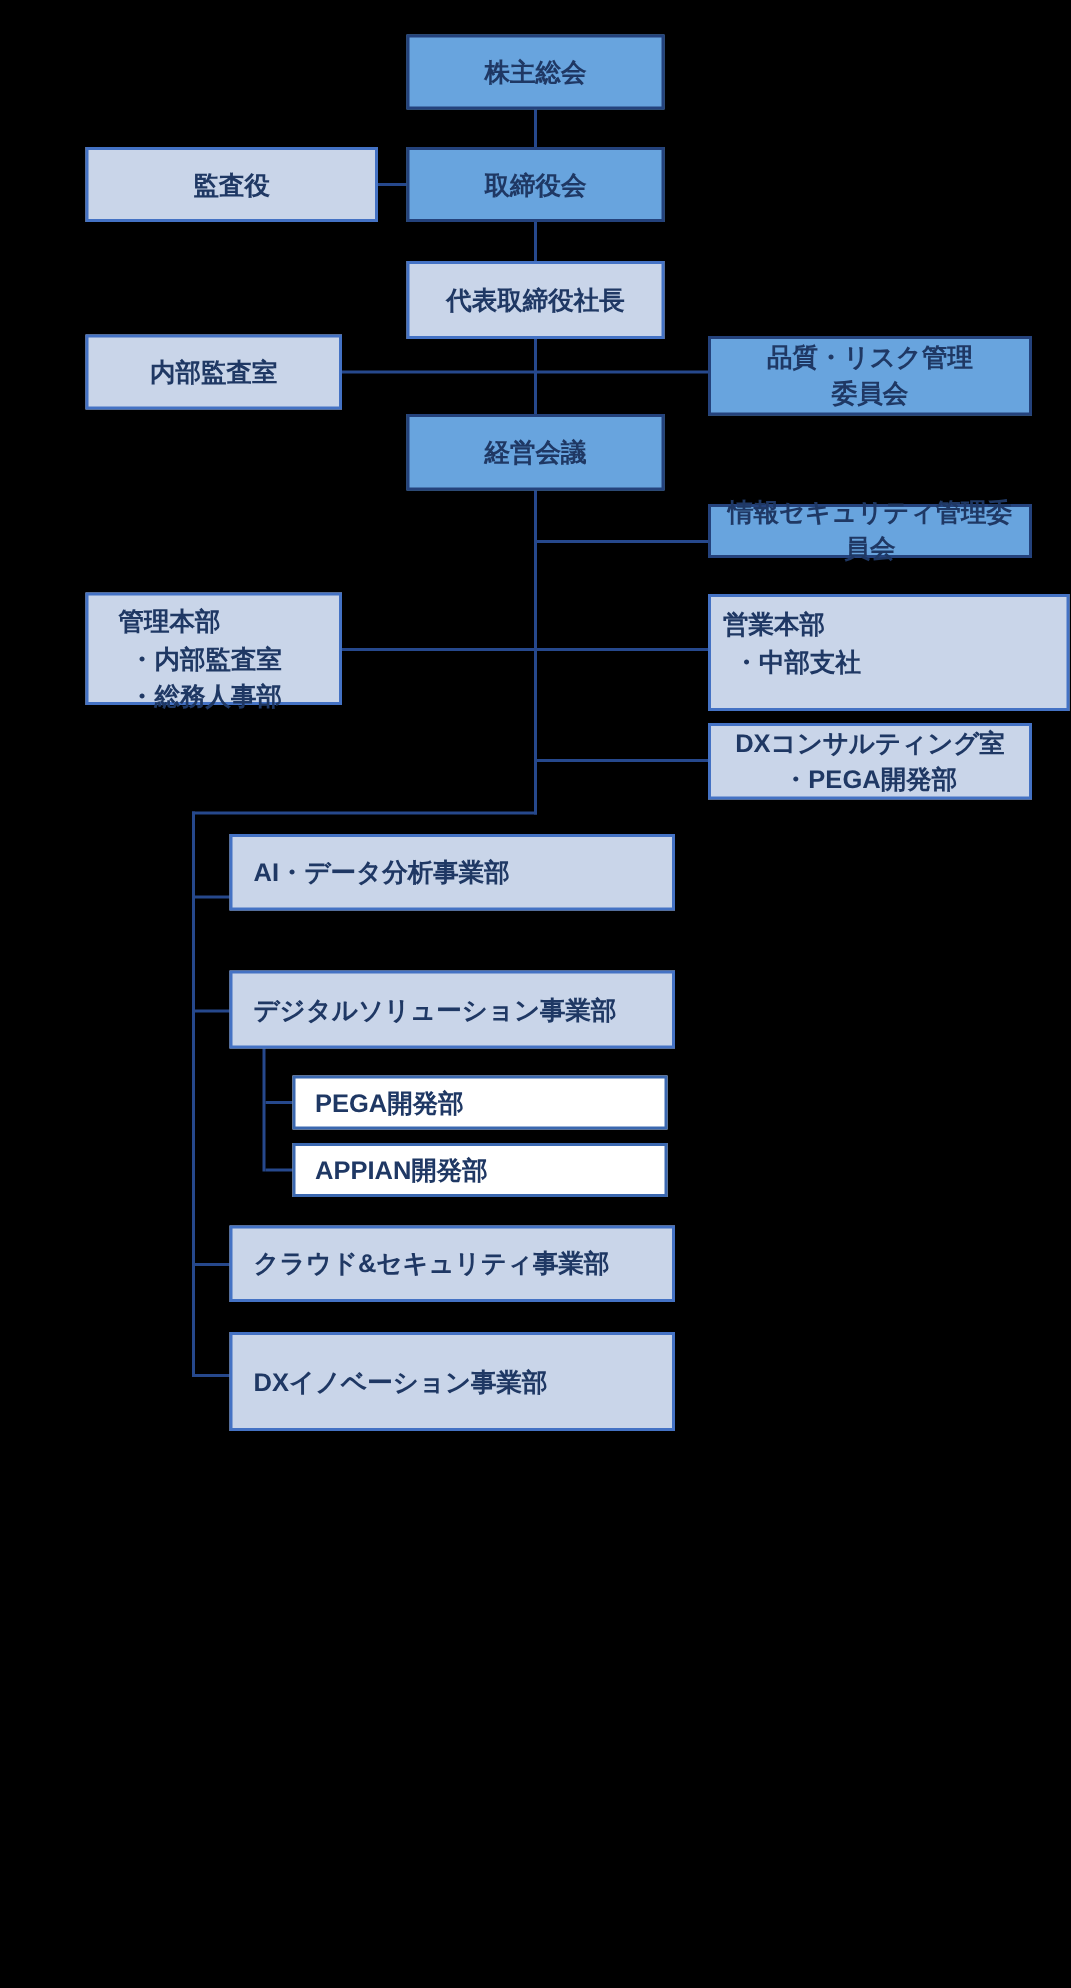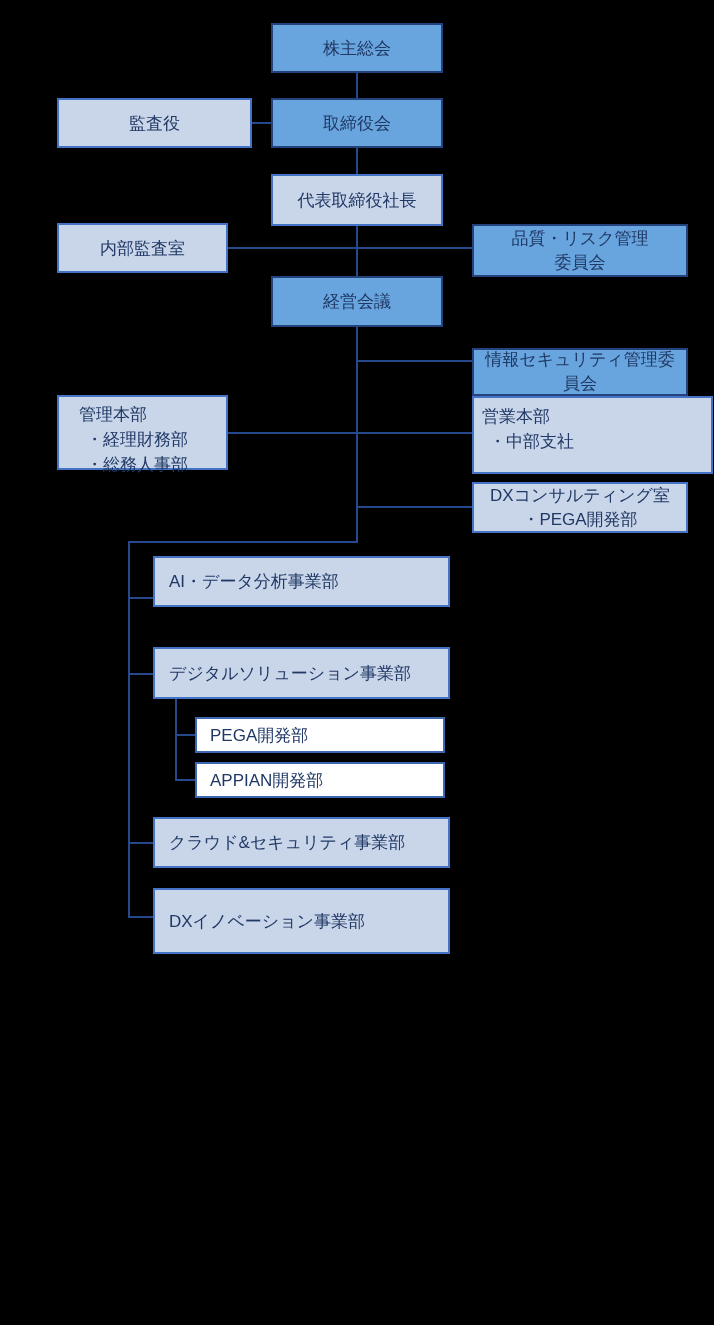--- a/index.html
+++ b/index.html
@@ -9,21 +9,21 @@
     background:var(--canvas-bg, #000000);
     font-family:"Liberation Sans","DejaVu Sans",sans-serif;
     overflow:hidden;
   }
   .node {
     position:absolute;
     box-sizing:border-box;
     display:flex; flex-direction:column; justify-content:center;
     color:var(--text,#1F3864);
     font-size:17px; line-height:25px;
-    font-weight:400;
+    font-weight:700;
   }
   .node.medium { background:var(--medium-fill); border:2px solid var(--medium-border); }
   .node.light  { background:var(--light-fill);  border:2px solid var(--light-border); }
   .node.white  { background:var(--white-fill);  border:2px solid var(--white-border); }
   .node.center { text-align:center; }
   .node.left   { text-align:left; }
   .node.top    { justify-content:flex-start; }
   .node.lh24   { line-height:24px; }
   .node.left .ln + .ln { padding-left:7px; }
   .conn { position:absolute; background:var(--line,#26488C); }
@@ -74,28 +74,28 @@
   </div>
 
   <div class="node light center" style="left:57px;top:223px;width:171px;height:50px">
     <div class="ln">内部監査室</div>
   </div>
 
   <div class="node medium center" style="left:271px;top:276px;width:172px;height:51px">
     <div class="ln">経営会議</div>
   </div>
 
-  <div class="node medium center lh24" style="left:472px;top:348px;width:216px;height:48px">
+  <div class="node medium center lh24" style="left:472px;top:336px;width:216px;height:36px">
     <div class="ln">情報セキュリティ管理委</div>
     <div class="ln">員会</div>
   </div>
 
   <div class="node light left top" style="left:57px;top:395px;width:171px;height:75px;padding:5px 0 0 20px">
     <div class="ln">管理本部</div>
-    <div class="ln">・経理財務部</div>
+    <div class="ln">・内部監査室</div>
     <div class="ln">・総務人事部</div>
   </div>
 
   <div class="node light left top" style="left:472px;top:396px;width:241px;height:78px;padding:6px 0 0 8px">
     <div class="ln">営業本部</div>
     <div class="ln">・中部支社</div>
   </div>
 
   <div class="node light center lh24" style="left:472px;top:482px;width:216px;height:51px">
     <div class="ln">DXコンサルティング室</div>

